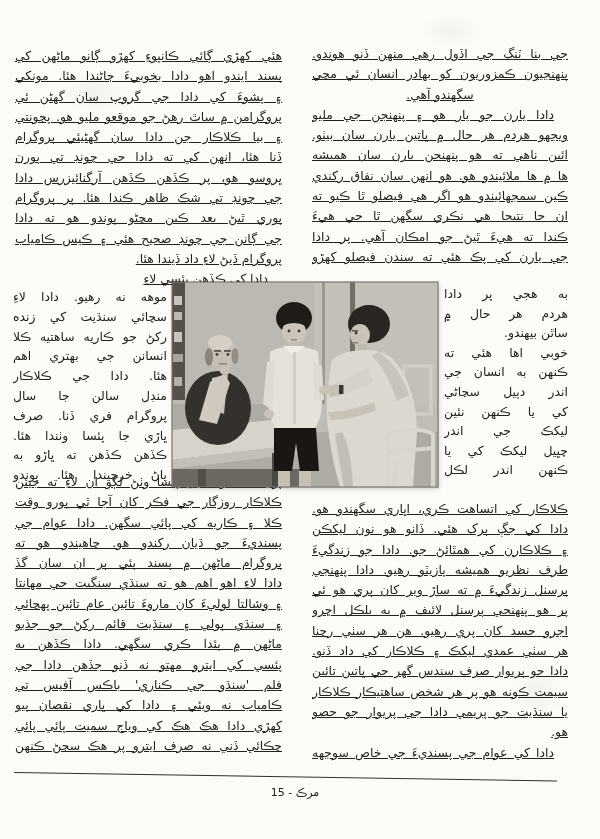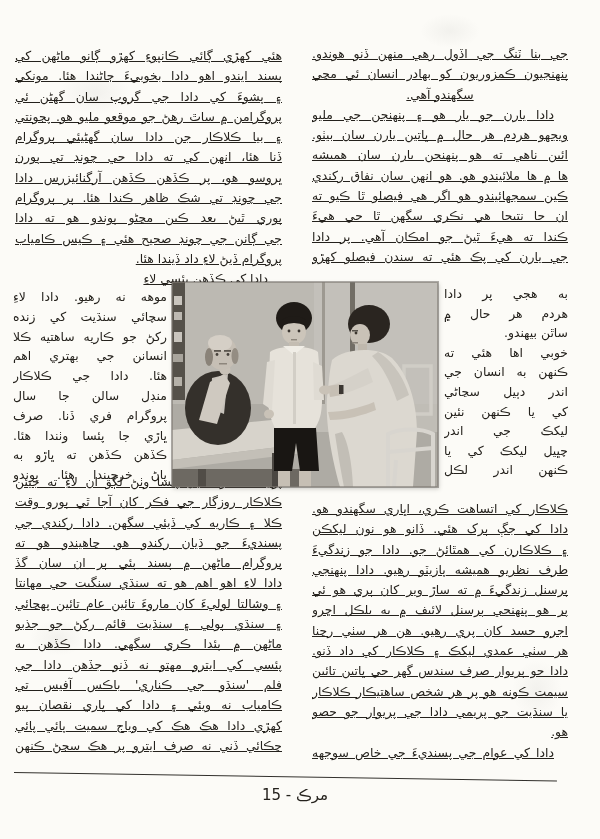--- a/index.html
+++ b/index.html
@@ -33,21 +33,21 @@
     box-shadow:0 0 0 1px rgba(80,76,70,0.45), 1px 2px 4px rgba(60,58,52,0.25);
     background:#b3b0aa;
   }
   .footer-rule{
     position:absolute;left:14px;top:772px;width:543px;height:0;
     border-top:1.6px solid #32302c;
     transform:rotate(0.9deg);transform-origin:left top;
   }
   .page-number{
     position:absolute;left:225px;top:786px;width:140px;
-    direction:rtl;text-align:center;font-size:15px;color:#24211c;
+    direction:rtl;text-align:center;font-size:11px;color:#24211c;
   }
 </style>
 </head>
 <body>
 
 <div class="page">
 
   <div class="smudge" style="left:60px;top:70px;width:70px;height:45px;"></div>
   <div class="smudge" style="left:420px;top:14px;width:60px;height:34px;"></div>
   <div class="smudge" style="left:512px;top:660px;width:50px;height:60px;"></div>
@@ -122,21 +122,21 @@
       <div class="line">منڊل سالن جا سال</div>
       <div class="line">پروگرام فري ڏنا. صرف</div>
       <div class="line">ڀاڙي جا پئسا وٺندا هئا.</div>
       <div class="line">ڪڏهن ڪڏهن ته ڀاڙو به</div>
       <div class="line">پاڻ خرچيندا هئا. پوندو</div>
     </div>
   <div class="txtblock lb3">
 
   <div class="line">پوءِ ڪلاڪار منڊل پئسا وٺڻ لڳو ان لاءِ ته جيئن</div>
       <div class="line">ڪلاڪار روزگار جي فڪر کان آجا ٿي پورو وقت</div>
-      <div class="line">ڪلا ۽ ڪاريه کي ڏيئي سگهن. دادا رکندي جي</div>
+      <div class="line">ڪلا ۽ ڪاريه کي پائي سگهن. دادا عوام جي</div>
       <div class="line">پسنديءَ جو ڌيان رکندو هو. چاهيندو هو ته</div>
       <div class="line">پروگرام ماڻهن ۾ پسند پئي پر ان سان گڏ</div>
       <div class="line">دادا لاءِ اهو اهم هو ته سنڌي سنگيت جي مهانتا</div>
       <div class="line">۽ وشالتا لوليءَ کان ماروءَ تائين عام تائين پهچائي</div>
       <div class="line">۽ سنڌي ٻولي ۽ سنڌيت قائم رکڻ جو جذبو</div>
       <div class="line">ماڻهن ۾ پئدا ڪري سگهي. دادا ڪڏهن به</div>
       <div class="line">پئسي کي ايترو مهتو نه ڏنو جڏهن دادا جي</div>
       <div class="line">فلم 'سنڌو جي ڪناري' باڪس آفيس تي</div>
       <div class="line">ڪامياب نه ويئي ۽ دادا کي ڀاري نقصان پيو</div>
       <div class="line">کهڙي دادا هڪ هڪ کي وياج سميت پائي پائي</div>

